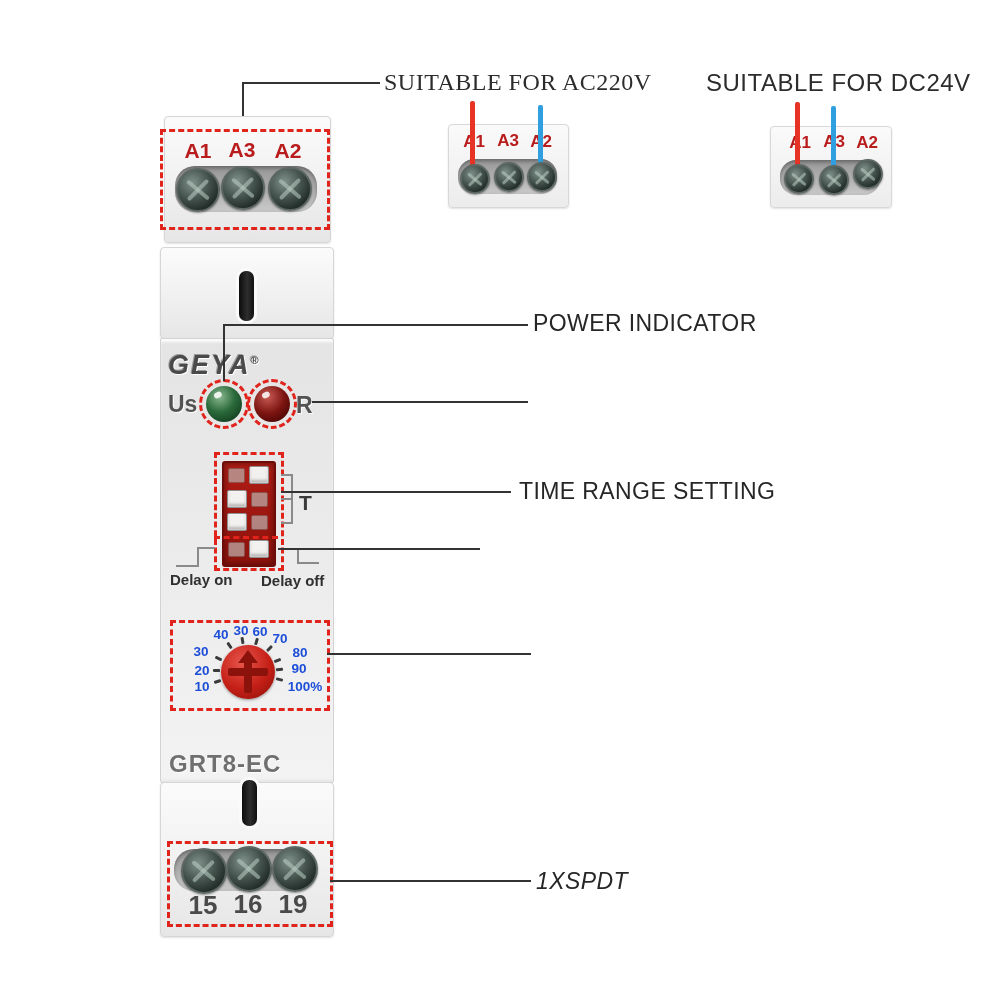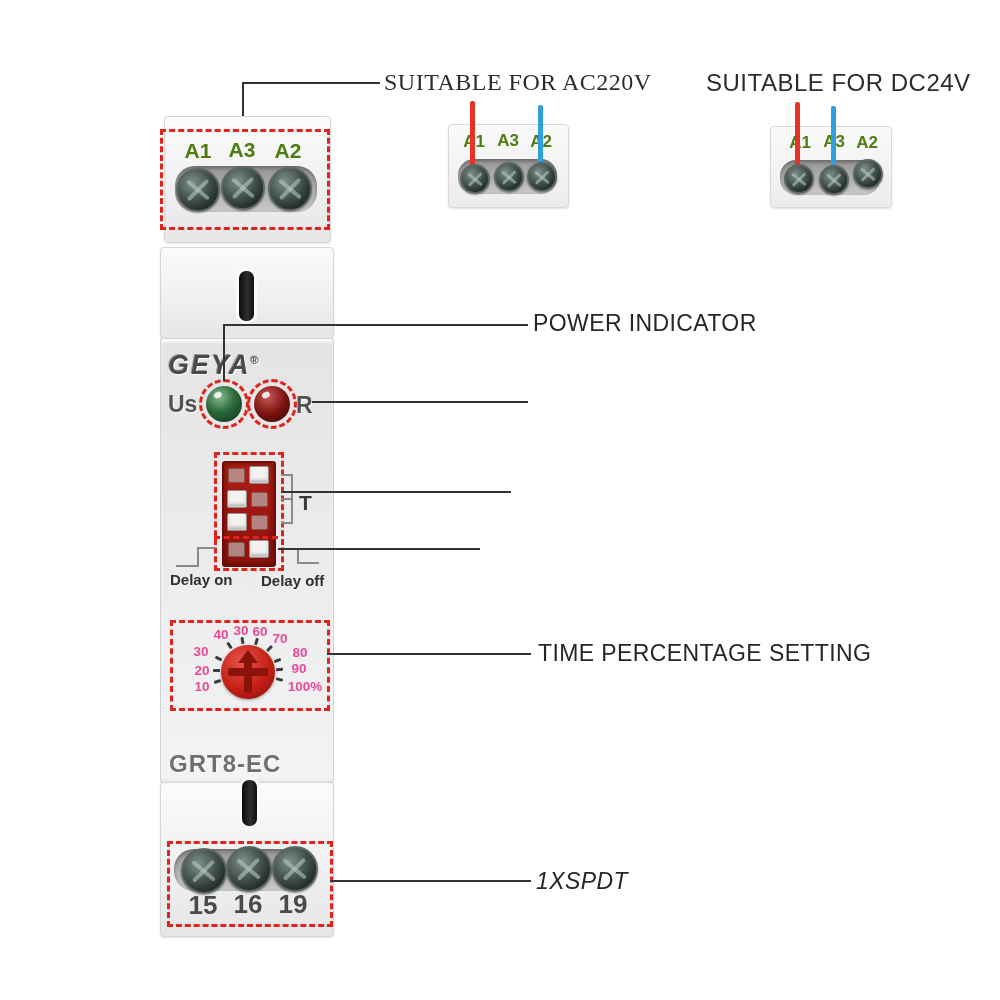--- a/index.html
+++ b/index.html
@@ -51,25 +51,25 @@
   
   .dial-knob{position:absolute;border-radius:50%;
     background:radial-gradient(circle at 40% 32%, #e8564c 0%, #c41f16 55%, #8c110b 95%);
     box-shadow:0 1px 3px rgba(0,0,0,.4);}
   .dial-bar{position:absolute;background:#8c120c;border-radius:2px;}
   .dial-arrowhead{position:absolute;width:0;height:0;
     border-left:10px solid transparent;border-right:10px solid transparent;
     border-bottom:13px solid #8c120c;}
   .dial-tick{position:absolute;width:7px;height:3px;background:#3a3a3a;border-radius:1px;}
   .dial-label{position:absolute;transform:translate(-50%,-50%);font-size:13.5px;font-weight:bold;
-    color:#ec4899;white-space:nowrap;}
+    color:#1d4ed8;white-space:nowrap;}
   
   .caption{position:absolute;font-size:24px;color:#2c2c2c;letter-spacing:.5px;white-space:nowrap;}
   .callout-label{position:absolute;font-size:23px;color:#262626;letter-spacing:.4px;white-space:nowrap;}
-  .term-label{position:absolute;transform:translate(-50%,-50%);font-weight:bold;color:#4d7c0f;white-space:nowrap;}
+  .term-label{position:absolute;transform:translate(-50%,-50%);font-weight:bold;color:#b91c1c;white-space:nowrap;}
   .brand{position:absolute;font-size:27px;font-weight:bold;font-style:italic;color:#4a4a4a;
     letter-spacing:2px;text-shadow:1px 1px 0 #ffffff,-1px -1px 0 #9a9a9a;}
   .brand sup{font-size:11px;font-style:normal;}
   .led-label{position:absolute;font-size:23px;font-weight:bold;color:#525252;
     text-shadow:1px 1px 0 rgba(255,255,255,.9);}
   .mode-label{position:absolute;font-size:15px;font-weight:bold;color:#303030;white-space:nowrap;}
   .model-label{position:absolute;font-size:24px;font-weight:bold;color:#6f6f6f;letter-spacing:1px;
     text-shadow:1px 1px 0 rgba(255,255,255,.8);}
   .t-label{position:absolute;font-size:21px;font-weight:bold;color:#3a3a3a;}
   
@@ -214,25 +214,25 @@
   <div class="wire wire-red" style="left:795px;top:102px;height:76px;"></div>
   <div class="wire wire-blue" style="left:831px;top:106px;height:72px;"></div>
 
   <div class="vline" style="left:223px;top:324px;height:57px;"></div>
   <div class="hline" style="left:223px;top:324px;width:305px;"></div>
   <div class="callout-label" style="left:533px;top:310px;text-align:center;">POWER INDICATOR</div>
 
   <div class="hline" style="left:312px;top:401px;width:216px;"></div>
 
   <div class="hline" style="left:281px;top:491px;width:230px;"></div>
+  <div class="callout-label" style="left:519px;top:478px;">TIME RANGE SETTING</div>
 
   <div class="hline" style="left:278px;top:548px;width:202px;"></div>
 
   <div class="hline" style="left:327px;top:653px;width:204px;"></div>
-  <div class="callout-label" style="left:538px;top:640px;">TIME PERCENTAGE SETTING</div>
 
   <div class="hline" style="left:330px;top:880px;width:201px;"></div>
   <div class="callout-label" style="left:536px;top:868px;font-style:italic;">1XSPDT</div>
 
 <div class="screw" style="left: 176px; top: 168px; width: 40px; height: 40px;">
       <div class="slot-bar" style="transform: rotate(40deg);"></div>
       <div class="slot-bar" style="transform: rotate(-45deg);"></div>
     </div>
     <div class="screw" style="left: 221px; top: 166px; width: 40px; height: 40px;">
       <div class="slot-bar" style="transform: rotate(40deg);"></div>

